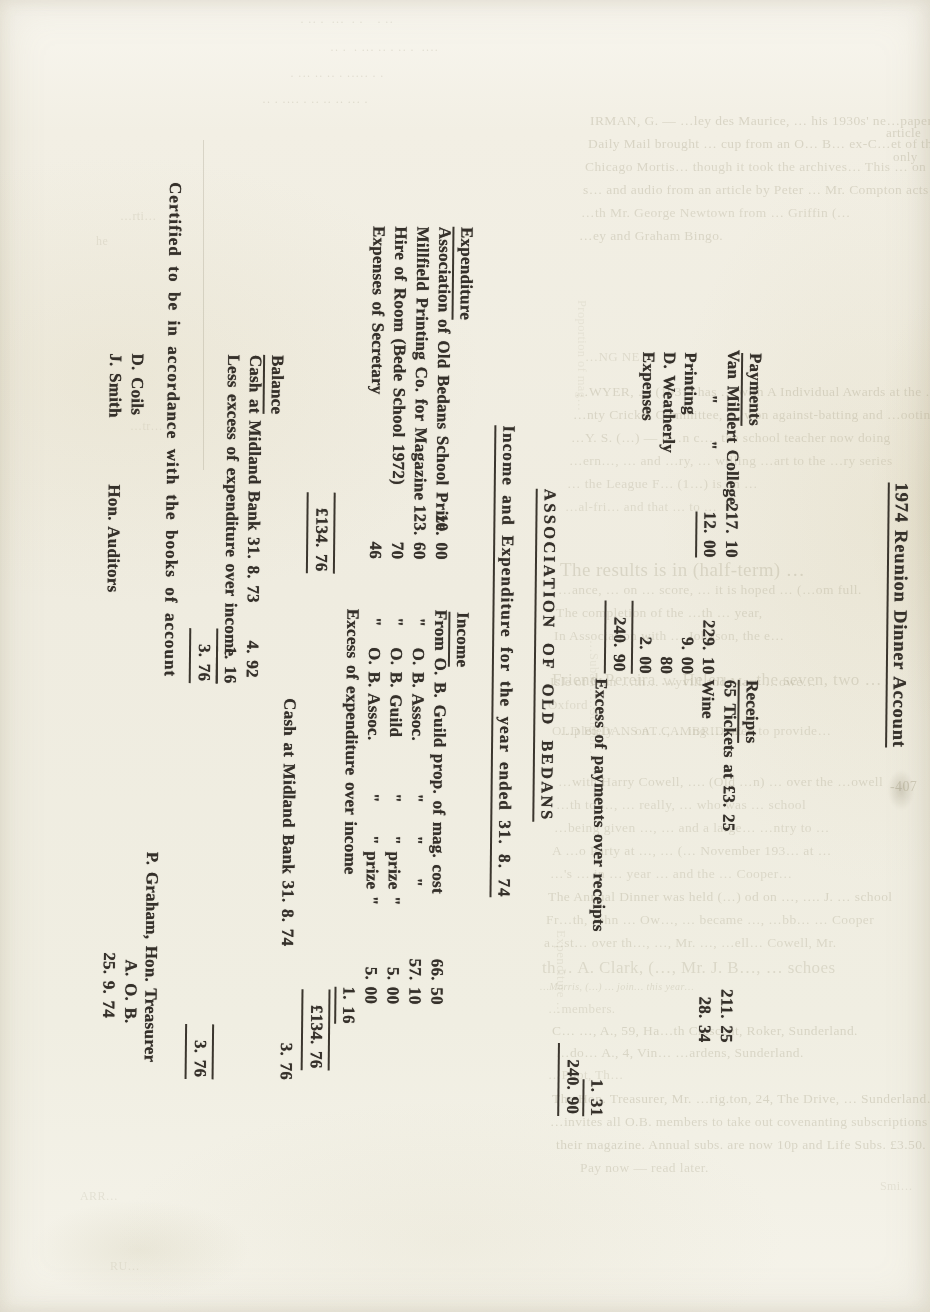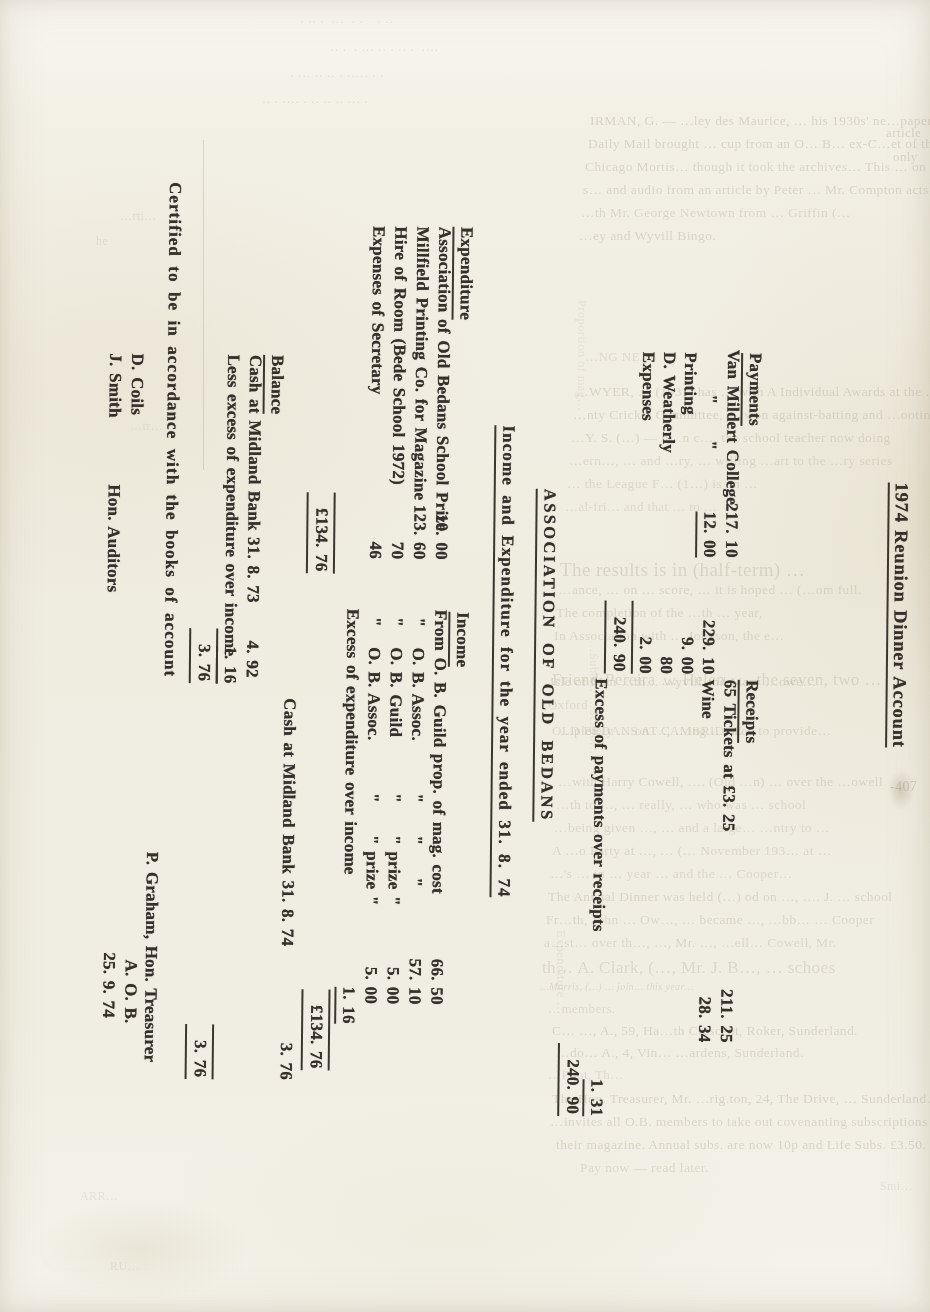--- a/index.html
+++ b/index.html
@@ -49,21 +49,21 @@
       <span class="bleed" style="left: 330px; top: 44px; font-size: 12px; opacity: 0.2;">·· ·  · ··· ·· · ·· ·  ····</span>
       <span class="bleed" style="left: 290px; top: 70px; font-size: 12px; opacity: 0.2;">· ··· ·· ·· · ····· · ·</span>
       <span class="bleed" style="left: 262px; top: 96px; font-size: 12px; opacity: 0.22;">·· · ···· · ·· ·· ·· ··· ·</span>
       <span class="bleed" style="left: 590px; top: 114px; font-size: 13.5px; opacity: 0.27;">IRMAN, G. — …ley des Maurice, … his 1930s' ne…paper article in the</span>
       <span class="bleed" style="left: 588px; top: 137px; font-size: 13.5px; opacity: 0.27;">Daily Mail brought … cup from an O… B… ex-C…et of the … Birmingham.</span>
       <span class="bleed" style="left: 886px; top: 126px; font-size: 13px; opacity: 0.28;">article</span>
       <span class="bleed" style="left: 893px; top: 150px; font-size: 13px; opacity: 0.26;">only</span>
       <span class="bleed" style="left: 585px; top: 160px; font-size: 13.5px; opacity: 0.25;">Chicago Mortis… though it took the archives… This … on …able cut</span>
       <span class="bleed" style="left: 583px; top: 183px; font-size: 13.5px; opacity: 0.26;">s… and audio from an article by Peter … Mr. Compton acts … Parish</span>
       <span class="bleed" style="left: 581px; top: 206px; font-size: 13.5px; opacity: 0.24;">…th Mr. George Newtown from … Griffin (…</span>
-      <span class="bleed" style="left: 579px; top: 229px; font-size: 13.5px; opacity: 0.26;">…ey and Wyvill Bingo.</span>
+      <span class="bleed" style="left: 579px; top: 229px; font-size: 13.5px; opacity: 0.26;">…ey and Graham Bingo.</span>
       <span class="bleed" style="left: 585px; top: 350px; font-size: 13px; opacity: 0.2;">…NG NE…</span>
       <span class="bleed" style="left: 575px; top: 385px; font-size: 13.5px; opacity: 0.26;">…WYER, … (1931) has … with A Individual Awards at the …er-</span>
       <span class="bleed" style="left: 573px; top: 408px; font-size: 13.5px; opacity: 0.25;">…nty Cricket Committee, … won against-batting and …ooting …</span>
       <span class="bleed" style="left: 571px; top: 431px; font-size: 13.5px; opacity: 0.24;">…Y. S. (…) — h…n c…, the school teacher now doing</span>
       <span class="bleed" style="left: 569px; top: 454px; font-size: 13.5px; opacity: 0.22;">…ern…, … and …ry, … willing …art to the …ry series</span>
       <span class="bleed" style="left: 567px; top: 477px; font-size: 13.5px; opacity: 0.22;">… the League F… (1…) is on …</span>
       <span class="bleed" style="left: 565px; top: 500px; font-size: 13px; opacity: 0.2;">…al-fri… and that … to …</span>
       <span class="bleed" style="left: 560px; top: 560px; font-size: 19px; opacity: 0.24;">The results is in (half-term) …</span>
       <span class="bleed" style="left: 558px; top: 583px; font-size: 13.5px; opacity: 0.23;">…ance, … on … score, … it is hoped … (…om full.</span>
       <span class="bleed" style="left: 556px; top: 606px; font-size: 13.5px; opacity: 0.24;">The completion of the …th … year,</span>

